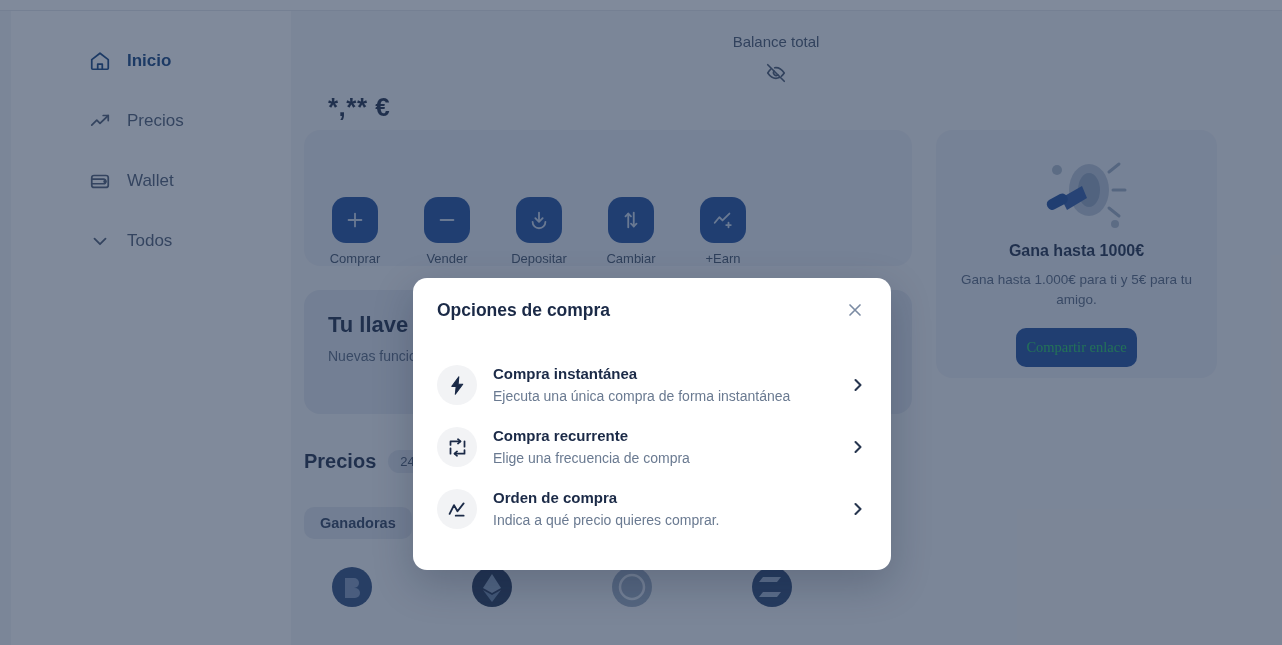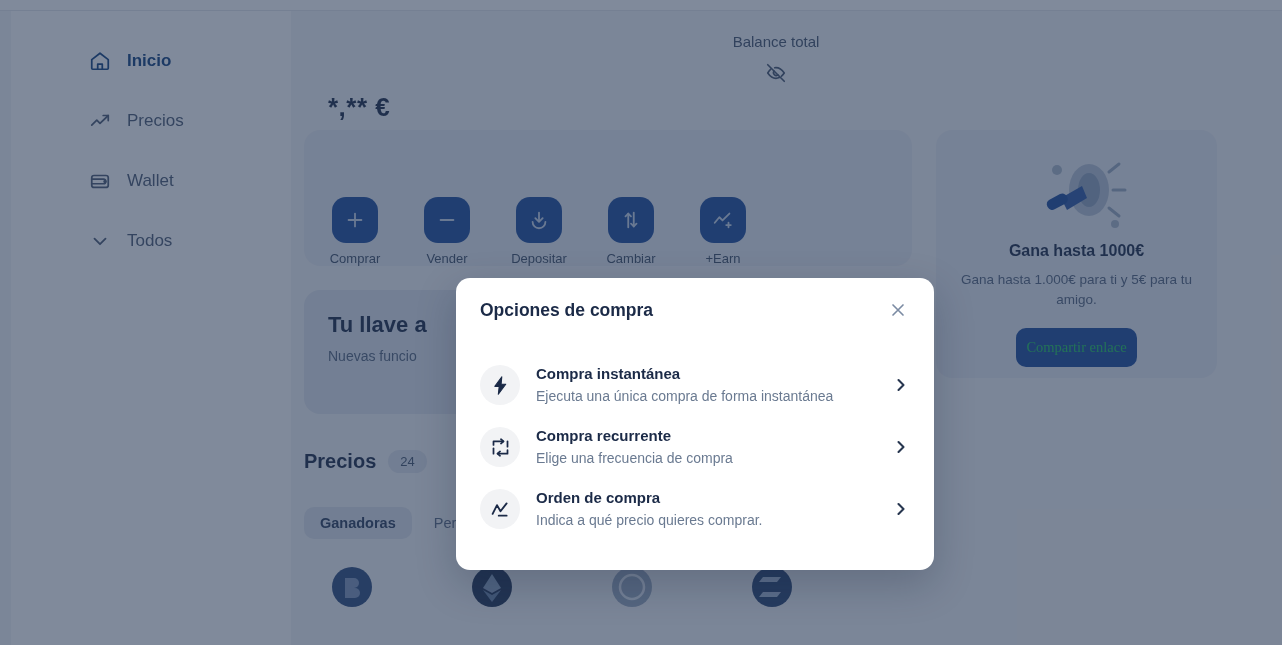--- a/index.html
+++ b/index.html
@@ -161,21 +161,20 @@
 
   
   .modal {
     position: absolute;
     left: 413px; top: 278px;
     width: 478px; height: 292px;
     background: #ffffff;
     border-radius: 14px;
     box-shadow: 0 14px 40px rgba(14,25,45,0.22);
     padding: 22px 24px 0;
-    margin-left: 43px;
   }
   .modal-head {
     display: flex; align-items: flex-start; justify-content: space-between;
     height: 34px;
   }
   .modal-title { font-size: 17.5px; font-weight: 700; color: #1b2a47; }
   .close-btn {
     background: none; border: none; cursor: pointer;
     padding: 0; width: 24px; height: 24px;
     display:flex; align-items:center; justify-content:center;

